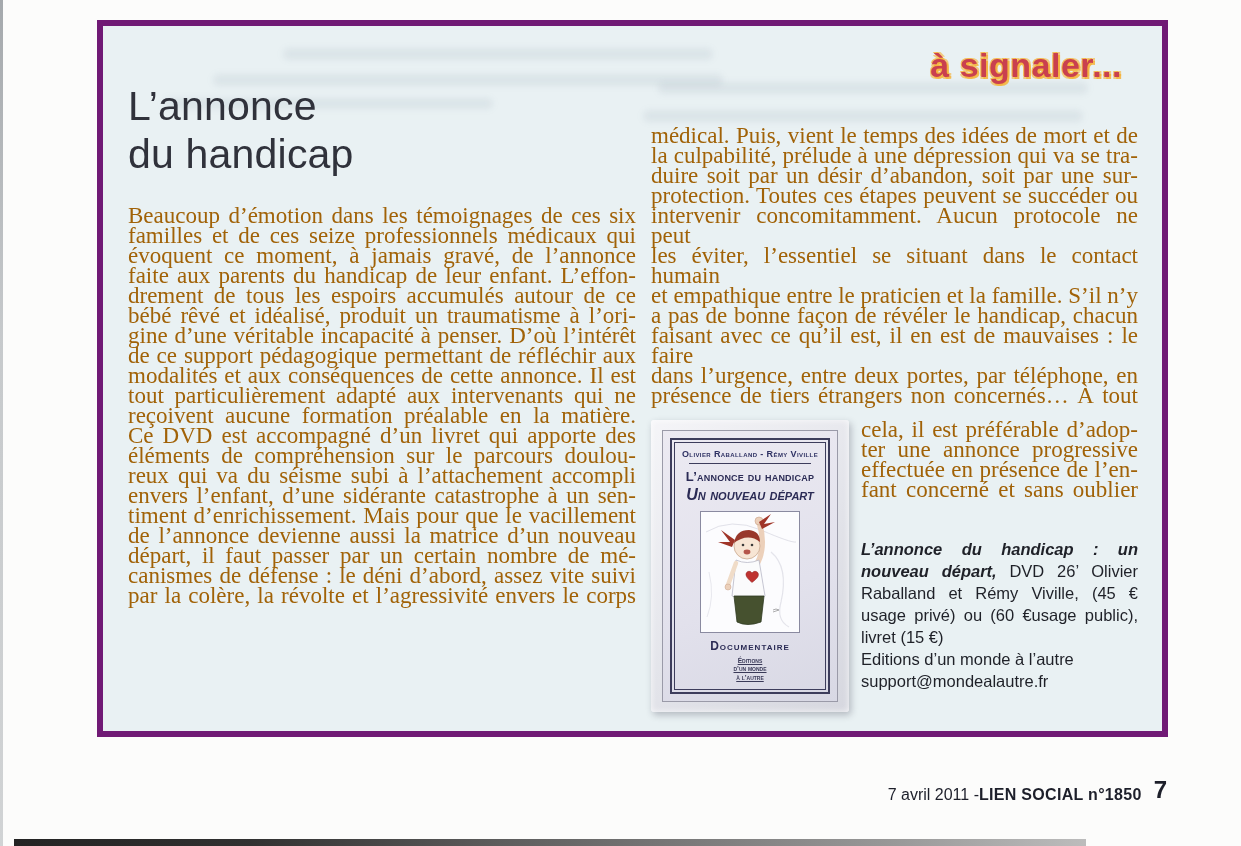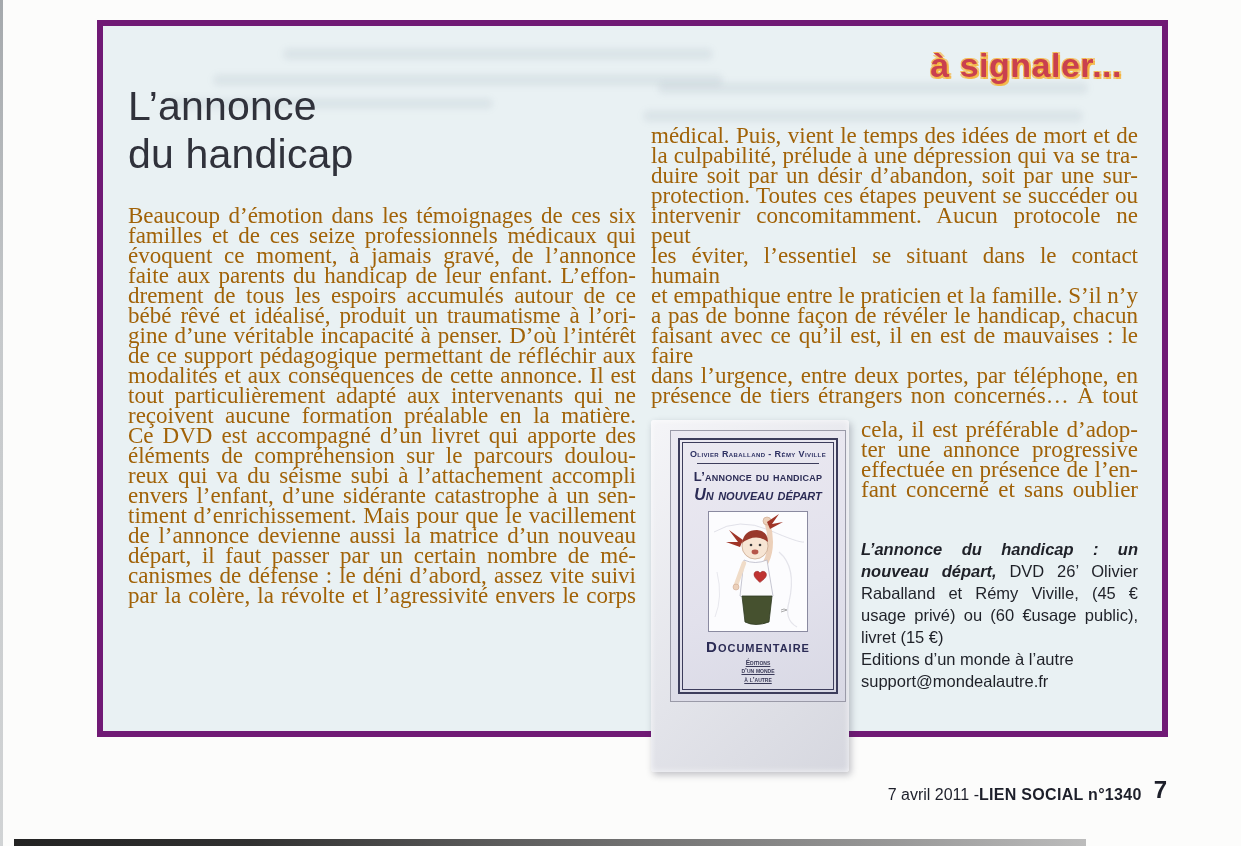--- a/index.html
+++ b/index.html
@@ -56,25 +56,25 @@
   .col-right-wide{width:487px;}
   .media-row{display:flex;gap:12px;margin-top:14px;}
   .side-col{flex:1;min-width:0;}
   .col-right-narrow{width:100%;}
   .col-right-last{
     font-family:"Liberation Serif",serif;color:#2a2c33;
     font-size:19px;line-height:24px;text-align:left;
   }
   
   .dvd-case{
-    width:198px;height:352px;flex:0 0 198px;box-sizing:border-box;
+    width:198px;height:292px;flex:0 0 198px;box-sizing:border-box;
     background:linear-gradient(135deg,#f5f5f8 0%,#e3e4ea 55%,#d6d7df 100%);
     border-radius:3px;
     box-shadow:2px 3px 7px rgba(40,40,60,.28), inset 0 0 6px rgba(255,255,255,.8);
-    padding:10px 19px;
+    padding:10px 11px;
   }
   .dvd-cover{
     width:176px;height:272px;box-sizing:border-box;
     background:linear-gradient(160deg,#eceaf2 0%,#e2e1ec 60%,#d8d8e4 100%);
     border:1px solid #9a9aa8;
     padding:7px;
   }
   .dvd-frame{
     height:100%;box-sizing:border-box;
     border:2px solid #3d3d5c;padding:2px;
@@ -97,21 +97,21 @@
   .dvd-subtitle{
     font-size:16px;font-weight:bold;font-style:italic;font-variant:small-caps;
     color:#2b2b55;margin-top:2px;text-align:center;
   }
   .dvd-illustration{
     width:98px;height:120px;margin:7px auto 6px;
     border:1px solid #8a8aa0;background:#fcfcfe;
     overflow:hidden;
   }
   .dvd-genre{
-    font-size:15px;font-weight:bold;font-variant:small-caps;
+    font-size:12px;font-weight:bold;font-variant:small-caps;
     color:#2b2b55;letter-spacing:1px;text-align:right;
   }
   .dvd-publisher{
     margin-top:4px;font-size:6.5px;line-height:1.3;font-weight:bold;
     color:#3a3a58;text-align:center;font-variant:small-caps;
     text-decoration:underline;white-space:pre-line;
   }
   
   .caption{
     margin-top:38px;
@@ -249,15 +249,15 @@
           <div class="caption-contact">support@mondealautre.fr</div>
         </div>
       </div>
 
     </div>
   </div>
 </div>
 
 <div class="page-footer">
   <span>7 avril 2011 - </span>
-  <span class="footer-magazine">LIEN SOCIAL n°1340</span>
+  <span class="footer-magazine">LIEN SOCIAL n°1850</span>
   <span class="footer-pagenum">7</span>
 </div>
 
 </body></html>

